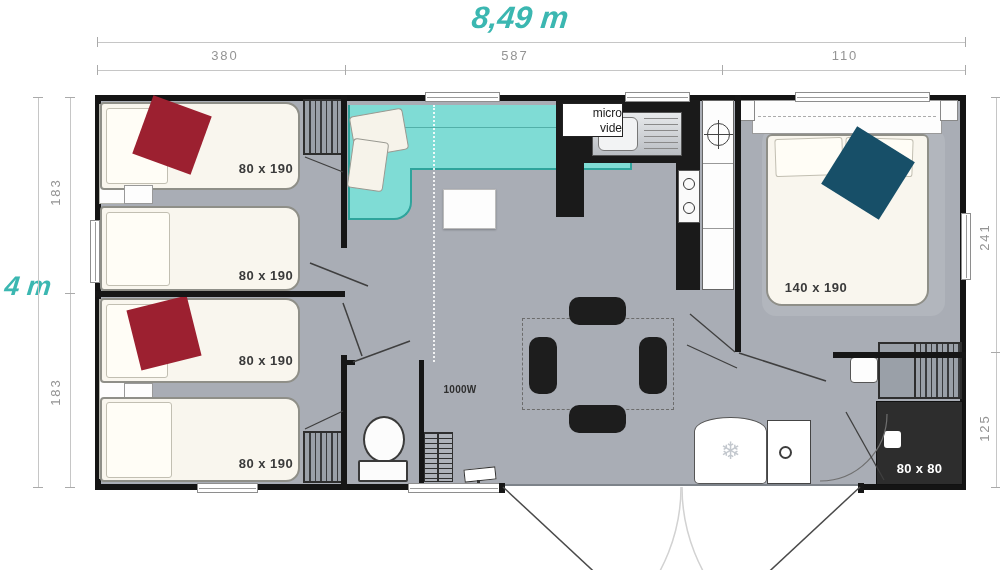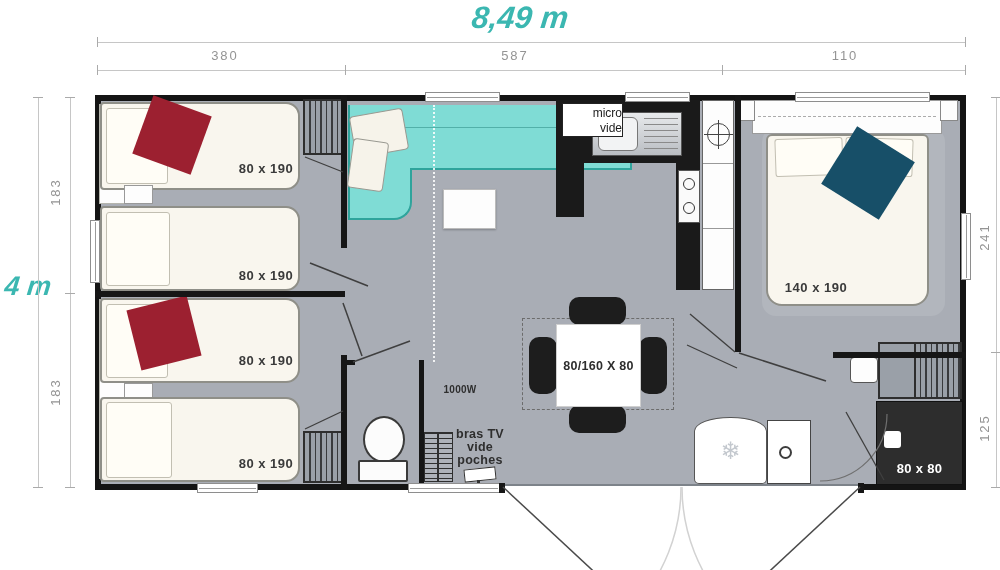--- a/index.html
+++ b/index.html
@@ -93,23 +93,20 @@
   <div style="position:absolute;left:352px;top:112px;width:52px;height:40px;background:#f6f3ea;border:1px solid #9a9a92;border-radius:4px;transform:rotate(-10deg);"></div>
   <div style="position:absolute;left:350px;top:140px;width:34px;height:48px;background:#f6f3ea;border:1px solid #9a9a92;border-radius:4px;transform:rotate(8deg);"></div>
   <div style="position:absolute;left:433px;top:105px;width:0;height:257px;border-left:2px dotted rgba(255,255,255,.85);"></div>
   <div class="white-box" style="left:443px;top:189px;width:53px;height:40px;border-color:#bbb;box-shadow:0 1px 2px rgba(0,0,0,.25);"></div>
 
   <div style="position:absolute;left:522px;top:318px;width:152px;height:92px;border:1.5px dashed #6c6c6c;box-sizing:border-box;"></div>
   <div class="chair" style="left:569px;top:297px;width:57px;height:28px;"></div>
   <div class="chair" style="left:569px;top:405px;width:57px;height:28px;"></div>
   <div class="chair" style="left:529px;top:337px;width:28px;height:57px;"></div>
   <div class="chair" style="left:639px;top:337px;width:28px;height:57px;"></div>
-  <div style="position:absolute;left:556px;top:324px;width:85px;height:83px;background:#ffffff;border:1px solid #cfcfcf;box-sizing:border-box;display:flex;align-items:center;justify-content:center;">
-    <span class="small-label" style="position:static;">80/160 X 80</span>
-  </div>
 
   <div style="position:absolute;left:556px;top:100px;width:144px;height:63px;background:#1a1a1a;"></div>
   <div style="position:absolute;left:556px;top:163px;width:28px;height:54px;background:#1a1a1a;"></div>
   <div style="position:absolute;left:676px;top:163px;width:24px;height:127px;background:#1a1a1a;"></div>
   <div style="position:absolute;left:592px;top:112px;width:90px;height:44px;background:linear-gradient(180deg,#e8eaec,#b9bdc2);border:1px solid #555;box-sizing:border-box;"></div>
   <div style="position:absolute;left:598px;top:117px;width:40px;height:34px;background:#f2f3f4;border:1px solid #777;border-radius:6px;box-sizing:border-box;"></div>
   <div style="position:absolute;left:644px;top:118px;width:34px;height:32px;background:repeating-linear-gradient(180deg,#8a8a8a 0 1px,transparent 1px 6px);"></div>
   <div style="position:absolute;left:562px;top:103px;width:61px;height:34px;background:#fff;border:1.5px solid #222;box-sizing:border-box;text-align:right;font-size:12px;line-height:1.25;color:#1c1c1c;padding-top:2px;">
     <div>micro</div>
     <div>vide</div>
@@ -122,25 +119,20 @@
   <div style="position:absolute;left:703px;top:228px;width:30px;height:1px;background:#999;"></div>
   <div style="position:absolute;left:707px;top:123px;width:23px;height:23px;border:1.5px solid #444;border-radius:50%;box-sizing:border-box;"></div>
   <div style="position:absolute;left:704px;top:134px;width:29px;height:1px;background:#444;"></div>
   <div style="position:absolute;left:718px;top:120px;width:1px;height:29px;background:#444;"></div>
 
   <div style="position:absolute;left:363px;top:416px;width:42px;height:47px;background:#fcfcfc;border:2px solid #3a3a3a;border-radius:50%;box-sizing:border-box;"></div>
   <div style="position:absolute;left:358px;top:460px;width:50px;height:22px;background:#fcfcfc;border:2px solid #3a3a3a;border-radius:2px;box-sizing:border-box;"></div>
   <div style="position:absolute;left:424px;top:432px;width:29px;height:50px;background-color:#aeb2b9;border:1.5px solid #2f2f2f;box-sizing:border-box;
               background-image:linear-gradient(90deg,transparent 0 12px,#2f2f2f 12px 14px,transparent 14px 100%),repeating-linear-gradient(180deg,#2f2f2f 0 1.5px,transparent 1.5px 5px);"></div>
   <div class="small-label" style="left:425px;top:384px;width:70px;font-size:10px;">1000W</div>
-  <div class="small-label" style="left:442px;top:428px;width:76px;line-height:1.05;">
-    <div>bras TV</div>
-    <div>vide</div>
-    <div>poches</div>
-  </div>
   <div style="position:absolute;left:464px;top:468px;width:32px;height:13px;background:#fff;border:1.5px solid #333;transform:rotate(-6deg);box-sizing:border-box;"></div>
   <div style="position:absolute;left:477px;top:480px;width:3px;height:6px;background:#333;"></div>
   <div style="position:absolute;left:471px;top:485px;width:16px;height:2px;background:#333;"></div>
 
   <div style="position:absolute;left:762px;top:128px;width:183px;height:188px;background:#b2b6bd;border-radius:14px;"></div>
   <div class="white-box" style="left:752px;top:100px;width:190px;height:34px;border-color:#9a9a9a;"></div>
   <div style="position:absolute;left:758px;top:116px;width:178px;height:0;border-top:1.5px dashed #ababab;"></div>
   <div class="white-box" style="left:737px;top:100px;width:18px;height:21px;border-color:#888;"></div>
   <div class="white-box" style="left:940px;top:100px;width:18px;height:21px;border-color:#888;"></div>
   <div class="bed" style="left:766px;top:134px;width:163px;height:172px;border-radius:6px 6px 16px 16px;"></div>

